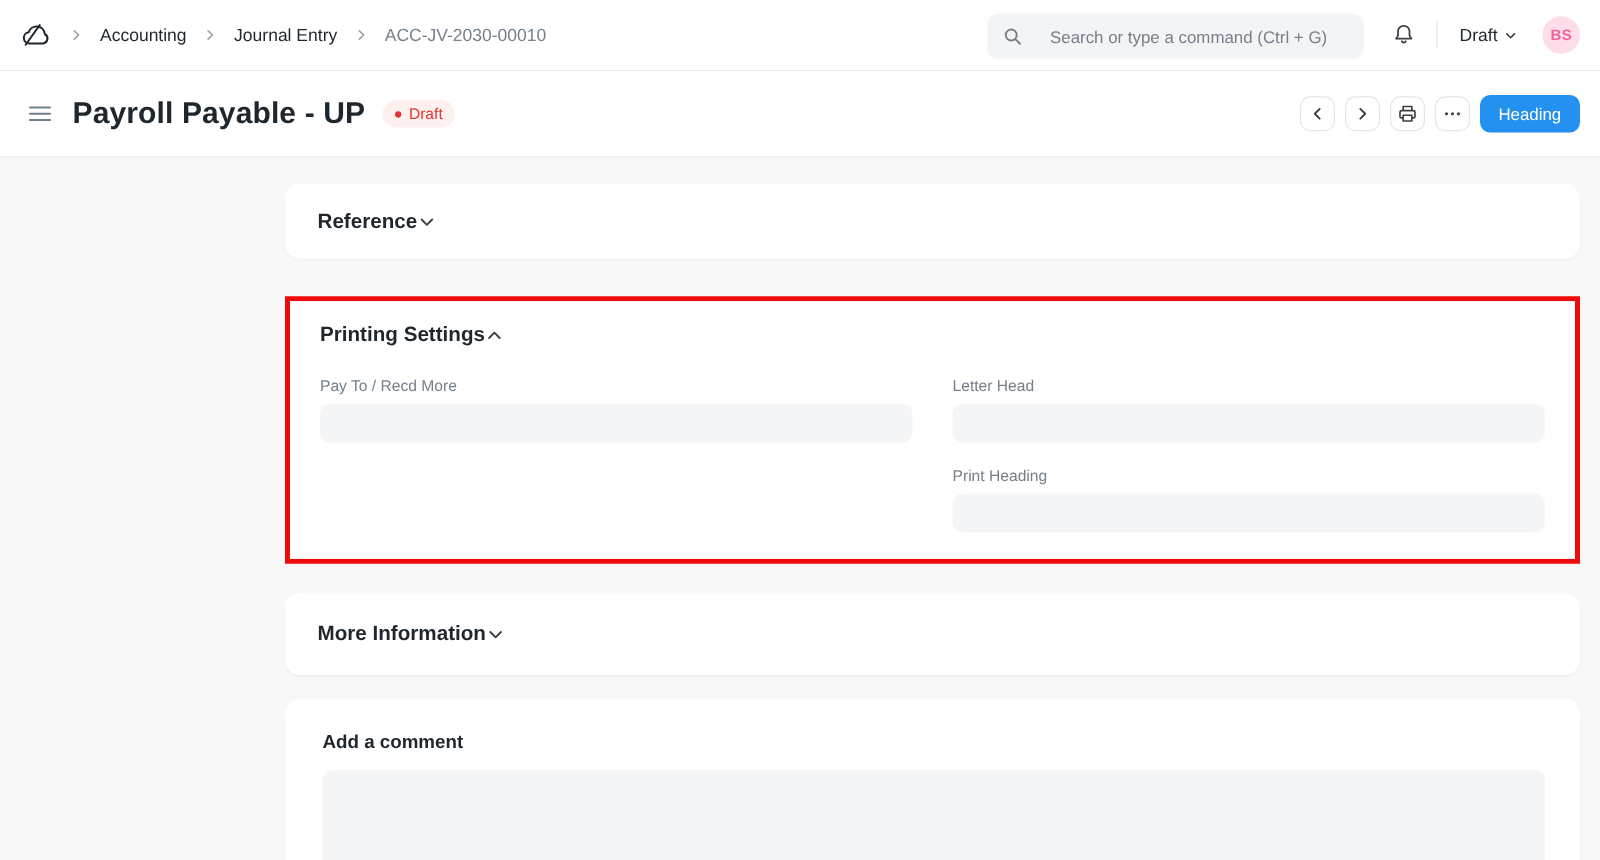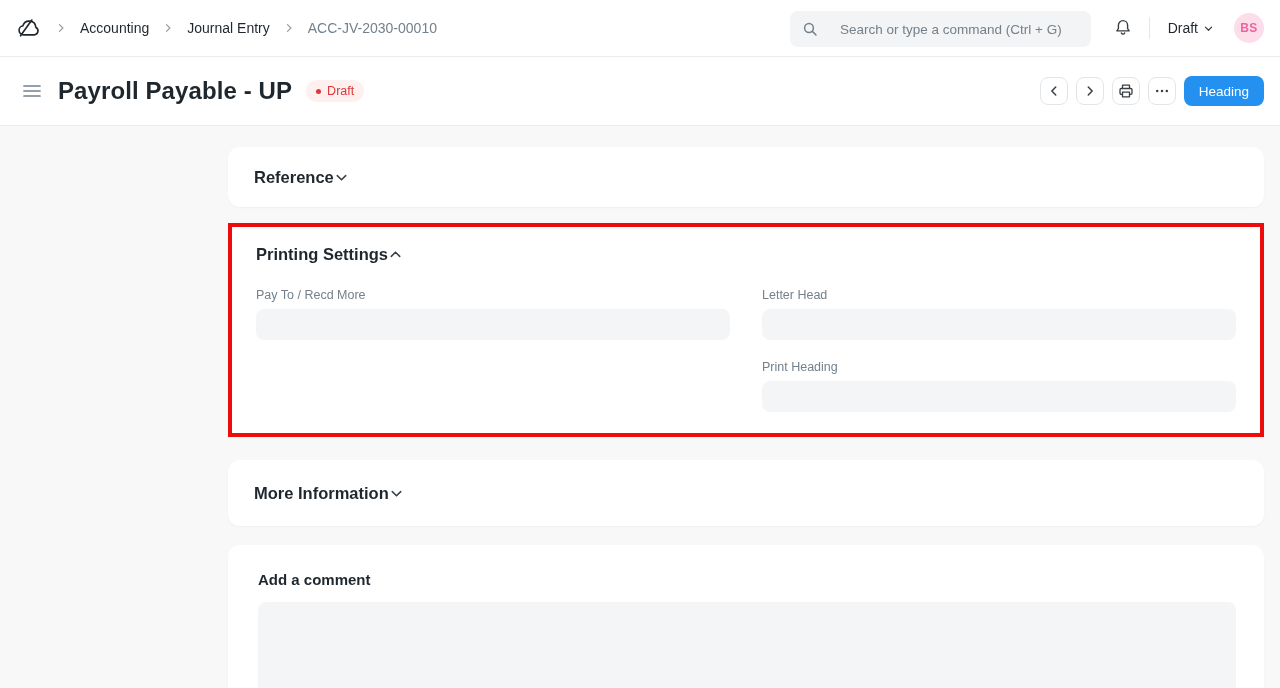--- a/index.html
+++ b/index.html
@@ -39,21 +39,21 @@
 
   
   .content { height:562px; background:#f8f8f8; overflow:hidden; }
   .container { width:1036px; margin-left:228px; }
   .card { background:#fff; border-radius:12px; box-shadow:0 1px 2px rgba(25,39,52,.04); }
   .collapsed-card { height:60px; display:flex; align-items:center; padding:0 26px; }
   .section-title { font-size:16.5px; font-weight:700; color:#1f272e; display:flex; align-items:center; gap:0; cursor:pointer; }
   .chev { display:flex; align-items:center; }
 
   .ref-card { margin-top:21px; }
-  .highlight-box { margin-top:16px; border:4px solid var(--highlight-red,#ed0b0b); }
+  .highlight-box { margin-top:30px; border:4px solid var(--highlight-red,#ed0b0b); }
   .ps-card { border-radius:0; box-shadow:none; padding:18px 24px 21px 24px; }
   .ps-grid { display:grid; grid-template-columns:1fr 1fr; column-gap:32px; margin-top:24px; }
   .field { margin-bottom:0; }
   .field + .field { margin-top:20px; }
   .field-label { font-size:12.5px; color:#74808b; display:block; margin-bottom:7px; }
   .field-input { width:100%; height:31px; background:#f4f5f6; border:none; border-radius:8px;
     padding:0 10px; font-size:13px; font-family:inherit; color:#1f272e; outline:none; }
   .mi-card { margin-top:23px; height:66px; display:flex; align-items:center; padding:0 26px; }
 
   .comment-card { margin-top:19px; padding:26px 30px 30px 30px; height:260px; }

